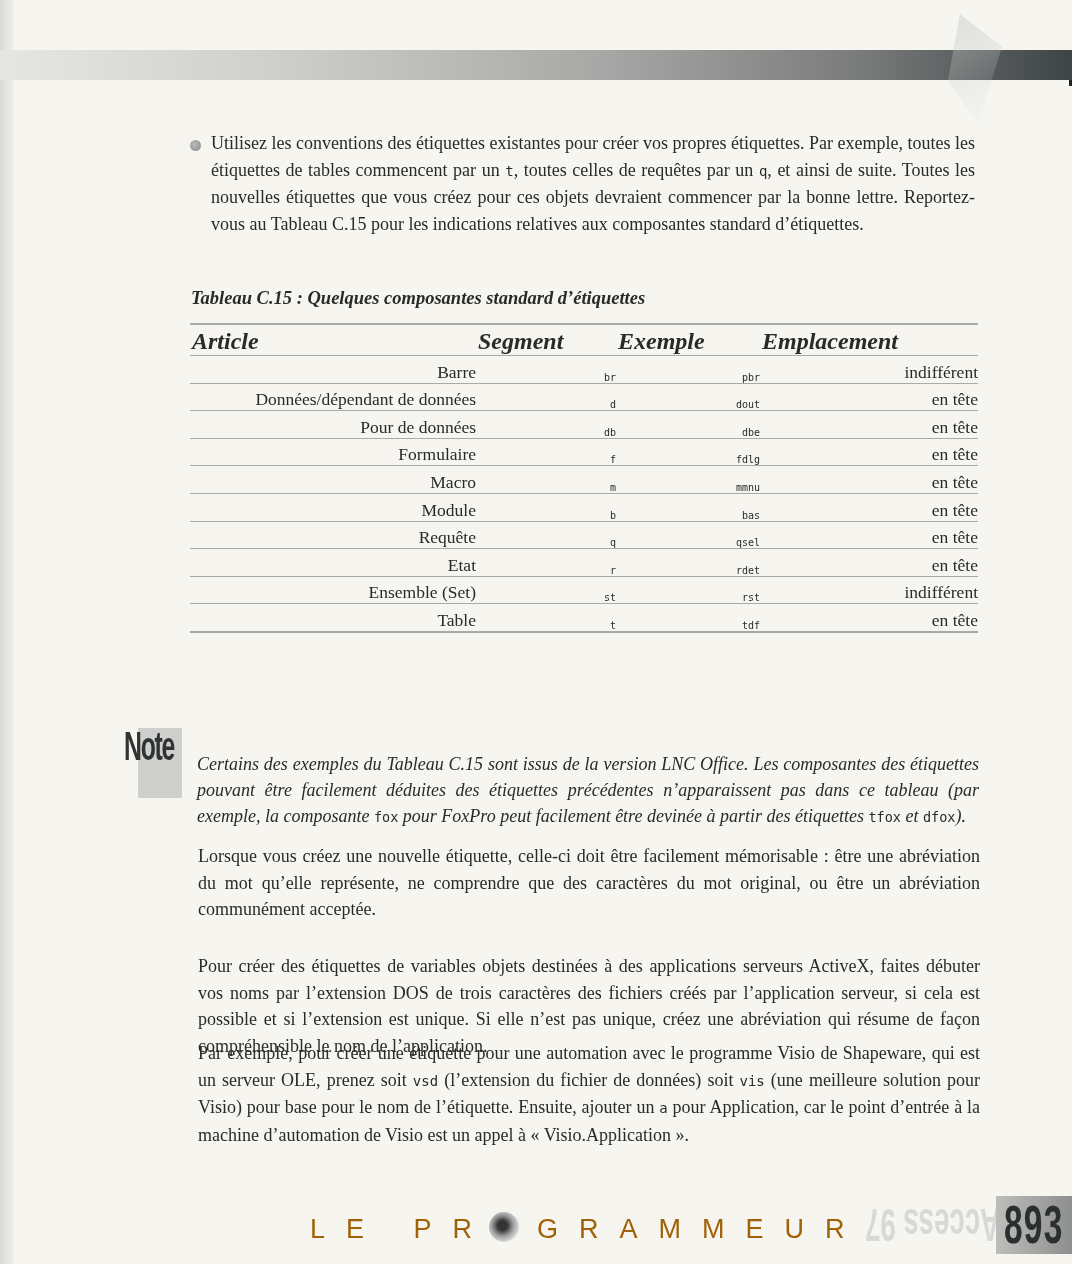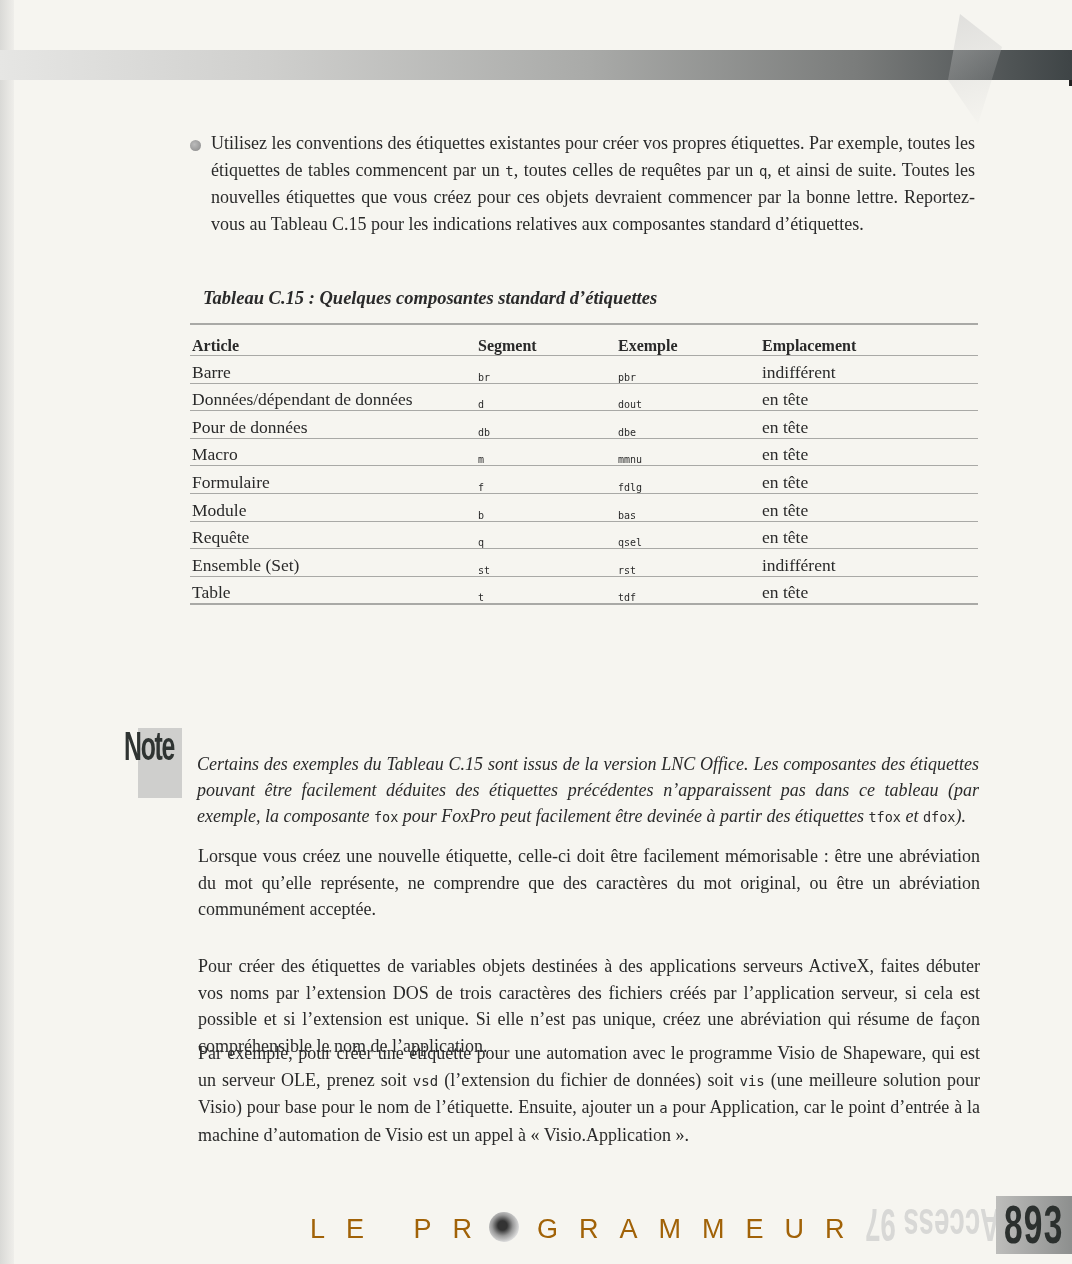--- a/index.html
+++ b/index.html
@@ -17,27 +17,27 @@
     .top-band .tick { position:absolute; right:0; top:30px; width:3px; height:6px; background:#222; }
     .corner-shape { position:absolute; right:70px; top:14px; width:60px; height:110px;
       background:linear-gradient(160deg, rgba(200,200,200,0.5), rgba(230,230,230,0)); clip-path:polygon(30% 0,100% 30%,60% 100%,10% 60%); }
 
     .bullet-block { position:absolute; left:190px; top:130px; width:785px; }
     .bullet-dot { position:absolute; left:0; top:10px; width:11px; height:11px; border-radius:50%;
       background:radial-gradient(circle at 40% 40%,#bbb,#888); }
     .bullet-text { margin-left:21px; font-size:18px; line-height:26.5px; text-align:justify; text-align-last:left; }
     .mono { font-family:"DejaVu Sans Mono", monospace; font-size:14px; }
 
-    .caption { position:absolute; left:191px; top:288px; font-style:italic; font-weight:bold; font-size:18.5px;margin-left:12px; }
+    .caption { position:absolute; left:191px; top:288px; font-style:italic; font-weight:bold; font-size:18.5px; }
 
     table.tbl { position:absolute; left:190px; top:323px; width:788px; border-collapse:collapse; }
     table.tbl th, table.tbl td { padding:0 0 0 2px; height:26.6px; text-align:left; vertical-align:bottom; border-bottom:1px solid #a9a9a6; }
     table.tbl thead tr { border-top:2px solid #a9a9a6; }
-    table.tbl th { font-weight:bold; font-size:16px; height:30px; }
-    table.tbl td { font-size:17.5px; }
+    table.tbl th { font-style:italic; font-weight:bold; font-size:24px; height:30px; }
+    table.tbl td { font-size:17.5px;text-align:right; }
     table.tbl td.code { font-family:"DejaVu Sans Mono", monospace; font-size:10px; }
     .c1 { width:284px; } .c2 { width:138px; } .c3 { width:142px; }
     table.tbl tbody tr:last-child td { border-bottom:2px solid #a9a9a6; }
 
     .note-icon { position:absolute; left:124px; top:722px; width:58px; height:76px; }
     .note-icon .shade { position:absolute; left:14px; top:6px; width:44px; height:70px; background:#cfcfcd; }
     .note-icon .word { position:absolute; left:0; top:0; font-family:"Liberation Sans Narrow","Liberation Sans", sans-serif; font-weight:bold; font-size:40px; letter-spacing:-2px; color:#2f3432; transform:scaleX(0.62); transform-origin:left top; line-height:48px; }
     .note-text { position:absolute; left:197px; top:719px; width:782px; font-style:italic; font-size:18px; line-height:26px; text-align:justify; text-align-last:left;margin-top:32px; }
     .note-text .mono { font-style:normal; font-size:13.5px; }
 
@@ -89,41 +89,47 @@
         <td class="code">dout</td>
         <td>en tête</td>
       </tr>
     <tr>
         <td>Pour de données</td>
         <td class="code">db</td>
         <td class="code">dbe</td>
         <td>en tête</td>
       </tr>
     <tr>
+        <td>Formulaire</td>
+        <td class="code">f</td>
+        <td class="code">fdlg</td>
+        <td>en tête</td>
+      </tr>
+    <tr>
         <td>Macro</td>
         <td class="code">m</td>
         <td class="code">mmnu</td>
-        <td>en tête</td>
-      </tr>
-    <tr>
-        <td>Formulaire</td>
-        <td class="code">f</td>
-        <td class="code">fdlg</td>
         <td>en tête</td>
       </tr>
     <tr>
         <td>Module</td>
         <td class="code">b</td>
         <td class="code">bas</td>
         <td>en tête</td>
       </tr>
     <tr>
         <td>Requête</td>
         <td class="code">q</td>
         <td class="code">qsel</td>
+        <td>en tête</td>
+      </tr>
+    <tr>
+        <td>Etat</td>
+        <td class="code">r</td>
+        <td class="code">rdet</td>
         <td>en tête</td>
       </tr>
     <tr>
         <td>Ensemble (Set)</td>
         <td class="code">st</td>
         <td class="code">rst</td>
         <td>indifférent</td>
       </tr>
     <tr>
         <td>Table</td>

